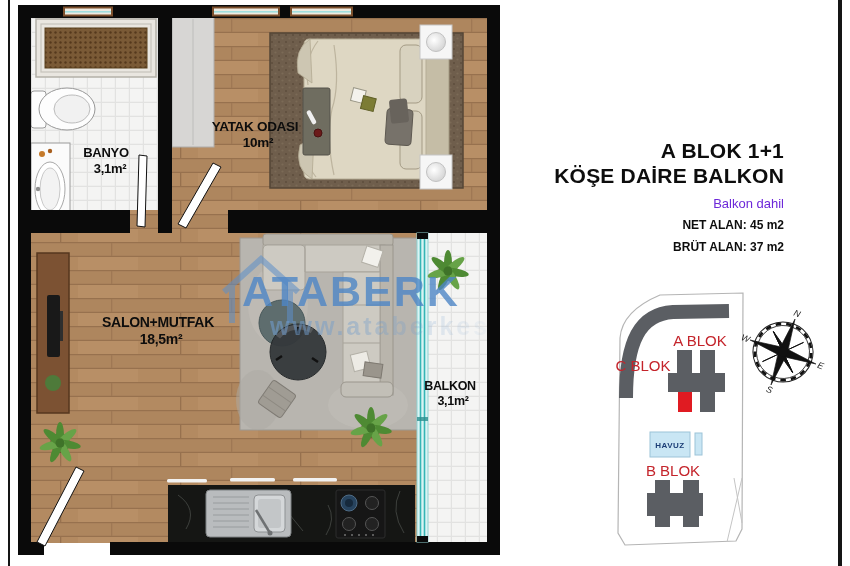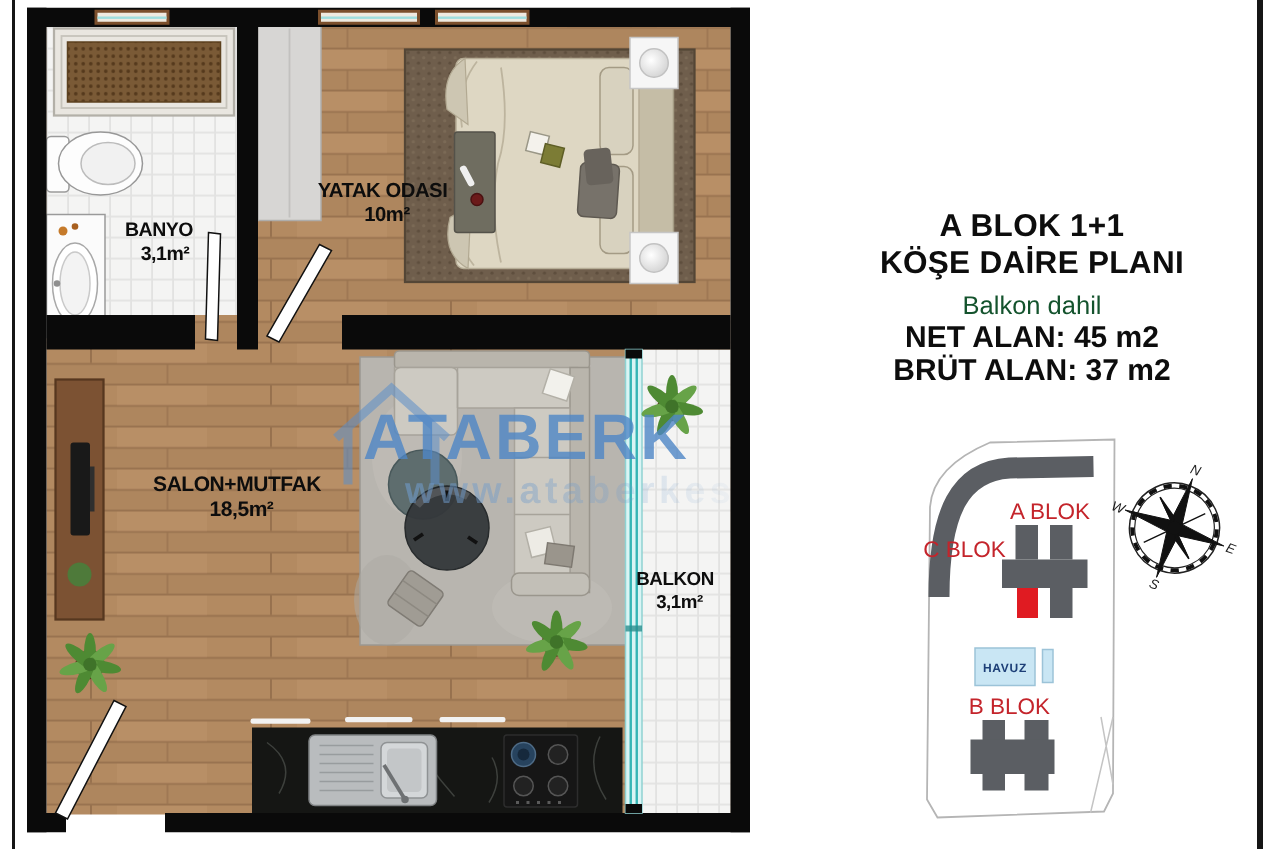--- a/index.html
+++ b/index.html
@@ -4,24 +4,24 @@
 <style>
   html,body{margin:0;padding:0;background:#ffffff;}
   .canvas{position:relative;width:850px;height:566px;background:#ffffff;overflow:hidden;
           font-family:"Liberation Sans",sans-serif;}
   .edge-line{position:absolute;top:0;height:566px;background:#151515;}
   .edge-left{left:8px;width:2px;}
   .edge-right{left:838px;width:4px;}
   .plan-svg{position:absolute;left:18px;top:5px;}
   .site-svg{position:absolute;left:598px;top:283px;}
   .compass-svg{position:absolute;left:740px;top:307px;}
-  .info{position:absolute;left:568px;top:138px;width:240px;text-align:center;color:#0d0d0d;}
+  .info{position:absolute;left:544px;top:138px;width:240px;text-align:right;color:#0d0d0d;}
   .info .t1,.info .t2{font-size:21px;font-weight:bold;line-height:25px;letter-spacing:.2px;}
-  .info .t3{font-size:17px;line-height:20px;margin-top:6px;color:#14532d;}
-  .info .t4,.info .t5{font-size:20px;font-weight:bold;line-height:22px;}
+  .info .t3{font-size:13px;line-height:20px;margin-top:6px;color:#6d28d9;}
+  .info .t4,.info .t5{font-size:12px;font-weight:bold;line-height:22px;}
   svg text{font-family:"Liberation Sans",sans-serif;}
   .roomlbl{font-weight:bold;fill:#0d0d0d;letter-spacing:-.3px;}
   .sitelbl{font-family:"Liberation Serif",serif;fill:#c4242b;}
 </style>
 </head>
 <body>
 
 <div class="canvas">
 
   <div class="edge-line edge-left"></div>
@@ -258,21 +258,21 @@
       <text x="240" y="142" font-size="13.5">10m²</text>
       <text x="140" y="322" font-size="14">SALON+MUTFAK</text>
       <text x="143" y="339" font-size="14">18,5m²</text>
       <text x="432" y="385" font-size="12.5">BALKON</text>
       <text x="435" y="400" font-size="12.5">3,1m²</text>
     </g>
   </svg>
 
   <div class="info">
     <div class="t1">A BLOK 1+1</div>
-    <div class="t2">KÖŞE DAİRE PLANI</div>
+    <div class="t2">KÖŞE DAİRE BALKON</div>
     <div class="t3">Balkon dahil</div>
     <div class="t4">NET ALAN: 45 m2</div>
     <div class="t5">BRÜT ALAN: 37 m2</div>
   </div>
 
   <svg class="site-svg" width="204" height="278" viewBox="0 0 204 278">
     <path d="M62,12 L145,10 L144,246 L138,258 L27,262 L20,250 L22,55 Q24,28 62,12 Z" fill="#ffffff" stroke="#b5b5b5" stroke-width="1.2"></path>
     <path d="M144,195 L129,259 M136,195 L144,240" stroke="#c4c4c4" stroke-width="1" fill="none"></path>
     <path d="M28,115 C28,58 42,31 75,29 L131,28" fill="none" stroke="#5b5e63" stroke-width="14"></path>
     <g fill="#5b5e63">

